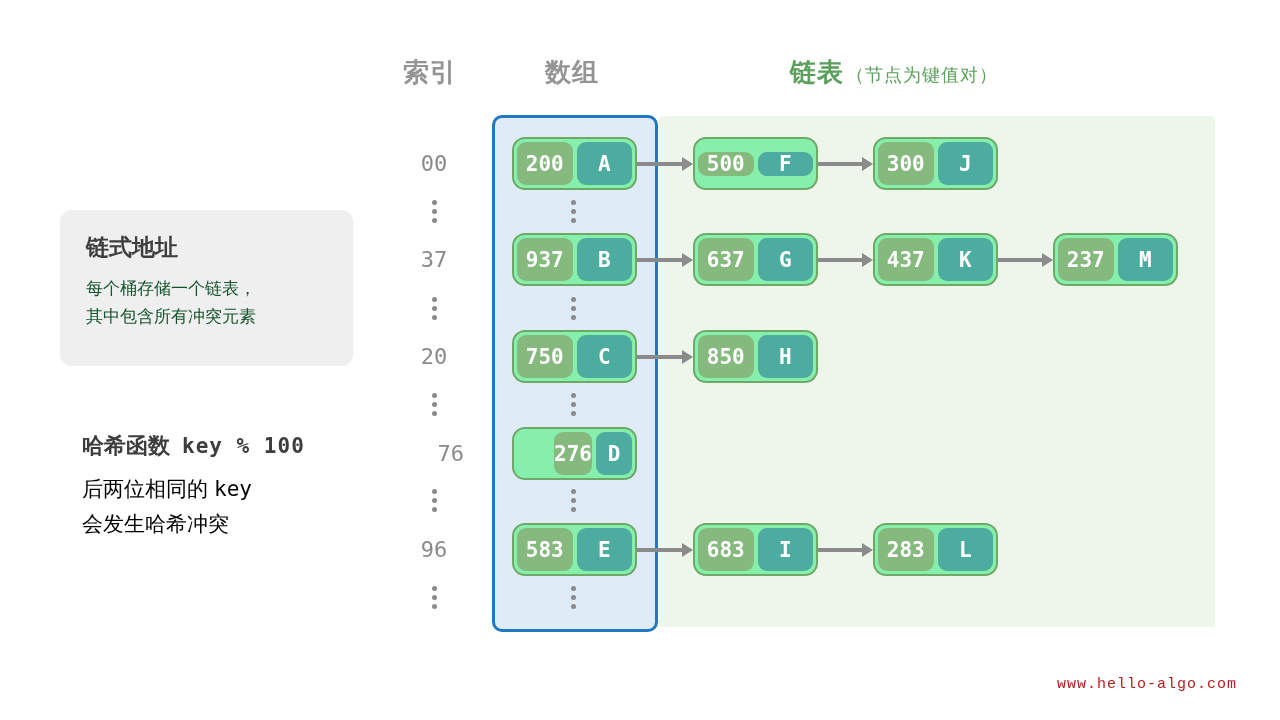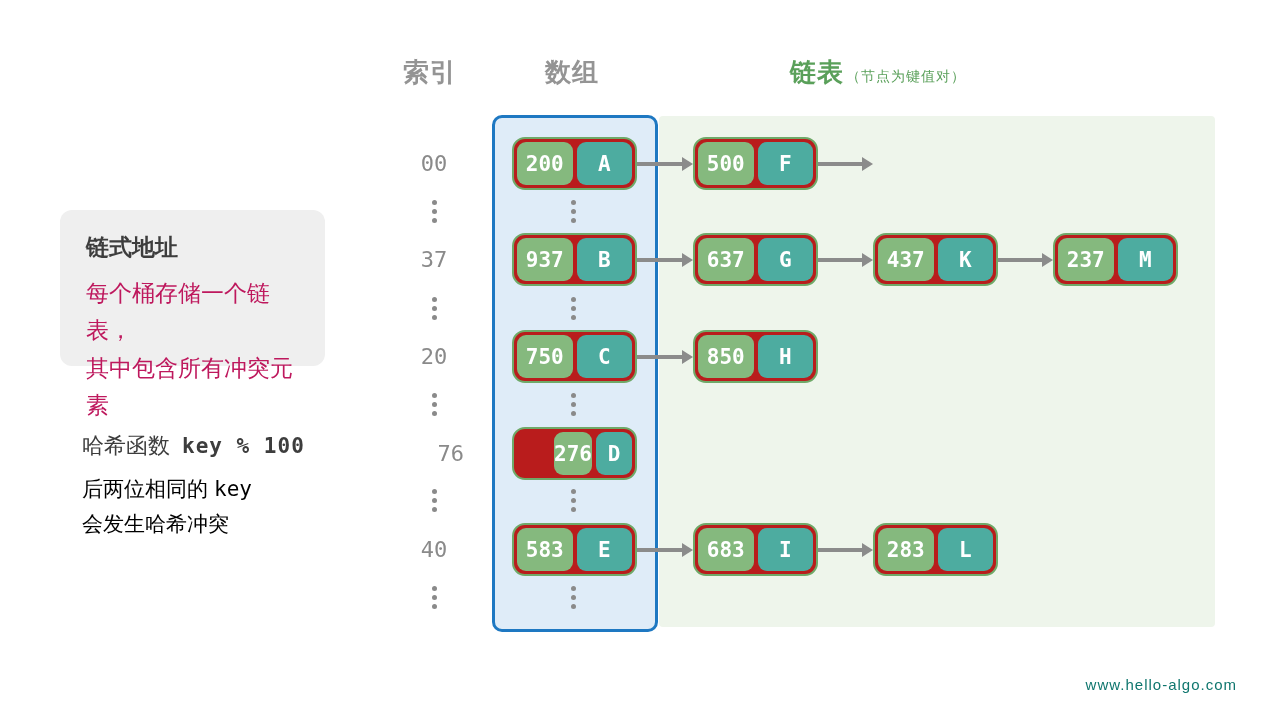--- a/index.html
+++ b/index.html
@@ -8,33 +8,33 @@
     font-family:"Liberation Sans", sans-serif; overflow:hidden;
   }
   .abs { position:absolute; }
 
   
   .col-head {
     font-size:26px; font-weight:bold; color:#949494; letter-spacing:1px;
     white-space:nowrap;
   }
   .col-head.green { color:#5aa05a; }
-  .head-note { font-size:14px; font-weight:normal; color:#5aa05a; margin-left:2px; }
+  .head-note { font-size:18px; font-weight:normal; color:#5aa05a; margin-left:2px; }
 
   
   .info-box {
-    left:60px; top:210px; width:265px; height:156px; background:#efefef;
+    left:60px; top:210px; width:293px; height:156px; background:#efefef;
     border-radius:12px; box-sizing:border-box; padding:22px 26px;
   }
   .info-box .title { font-size:23px; font-weight:bold; color:#3d3d3d; margin-bottom:12px; }
-  .info-box .body { font-size:23px; color:#be185d; line-height:1.62; }
+  .info-box .body { font-size:17px; color:#14532d; line-height:1.62; }
 
   
   .hash-line { white-space:nowrap; }
-  .hash-title-cn { font-size:22px; font-weight:normal; color:#3d3d3d; }
+  .hash-title-cn { font-size:22px; font-weight:bold; color:#3d3d3d; }
   .hash-title-code { font-size:21px; font-weight:bold; color:#3d3d3d;
     font-family:"DejaVu Sans Mono", monospace; margin-left:12px; letter-spacing:1px; }
   .hash-gray { font-size:21px; color:#000000; }
   .hash-gray .code { font-family:"DejaVu Sans Mono", monospace; margin-left:6px; }
 
   
   .array-panel {
     left:492px; top:115px; width:166px; height:517px;
     background:#dfecf8; border:3px solid #1e78c2; border-radius:10px;
     box-sizing:border-box;
@@ -49,42 +49,42 @@
     width:60px; height:30px; line-height:30px; text-align:center;
     font-family:"DejaVu Sans Mono", monospace; font-size:22px; color:#8a8a8a;
   }
 
   
   .dots { width:6px; display:flex; flex-direction:column; gap:4px; align-items:center; }
   .dots i { width:5px; height:5px; border-radius:50%; background:#8a8a8a; }
 
   
   .node {
-    width:125px; height:53px; background:#b91c1c;
+    width:125px; height:53px; background:#86efac;
     border:2.5px solid #6fa968; border-radius:13px;
     box-sizing:border-box; display:flex; gap:4px; padding:3px;
   }
   .node .cell {
     flex:1; display:flex; align-items:center; justify-content:center;
     border-radius:9px; color:#ffffff; font-weight:bold; font-size:21px;
     font-family:"DejaVu Sans Mono", monospace;
   }
   .node .key { background:#85b97e; }
   .node .val { background:#4daca0; }
 
   
   .arrow { height:14px; }
   .arrow .shaft { position:absolute; left:0; right:9px; top:5px; height:4px; background:#8b8b8b; }
   .arrow .head { position:absolute; right:0; top:0; width:0; height:0;
     border-left:11px solid #8b8b8b; border-top:7px solid transparent; border-bottom:7px solid transparent; }
 
   
   .watermark {
-    right:43px; top:676px; font-family:Liberation Sans, sans-serif;
-    font-size:15px; color:#0f766e; letter-spacing:1px;
+    right:43px; top:676px; font-family:Liberation Mono, monospace;
+    font-size:15px; color:#b91c1c; letter-spacing:1px;
   }
 </style>
 </head>
 <body>
 
 <div class="canvas">
 
   <div class="abs col-head" style="left:403px; top:55px;">索引</div>
   <div class="abs col-head" style="left:545px; top:55px;">数组</div>
   <div class="abs col-head green" style="left:790px; top:55px;">
@@ -107,21 +107,21 @@
   </div>
   <div class="abs hash-line hash-gray" style="left:82px; top:510px;">会发生哈希冲突</div>
 
   <div class="abs list-panel"></div>
   <div class="abs array-panel"></div>
 
   <div class="abs idx" style="left:404px; top:149px;">00</div>
   <div class="abs idx" style="left:404px; top:245px;">37</div>
   <div class="abs idx" style="left:404px; top:342px;">20</div>
   <div class="abs idx" style="left:404px; top:439px;text-align:right;">76</div>
-  <div class="abs idx" style="left:404px; top:535px;">40</div>
+  <div class="abs idx" style="left:404px; top:535px;">96</div>
 
   <div class="abs dots" style="left:431px; top:200px;">
       <i></i>
       <i></i>
       <i></i>
     </div>
   <div class="abs dots" style="left:431px; top:297px;">
       <i></i>
       <i></i>
       <i></i>
@@ -169,28 +169,32 @@
     </div>
 
   <div class="abs node" style="left:512px; top:137px;">
     <span class="cell key">200</span>
     <span class="cell val">A</span>
   </div>
   <div class="abs arrow" style="left:637px; top:157px; width:56px;">
       <span class="shaft"></span>
       <span class="head"></span>
     </div>
-  <div class="abs node" style="left:693px; top:137px;">
+  <div class="abs node" style="left:693px; top:137px;align-items:center;">
     <span class="cell key">500</span>
     <span class="cell val">F</span>
   </div>
   <div class="abs arrow" style="left:818px; top:157px; width:55px;">
       <span class="shaft"></span>
       <span class="head"></span>
     </div>
+  <div class="abs node" style="left:873px; top:137px;">
+    <span class="cell key">300</span>
+    <span class="cell val">J</span>
+  </div>
 
   <div class="abs node" style="left:512px; top:233px;">
     <span class="cell key">937</span>
     <span class="cell val">B</span>
   </div>
   <div class="abs arrow" style="left:637px; top:253px; width:56px;">
       <span class="shaft"></span>
       <span class="head"></span>
     </div>
   <div class="abs node" style="left:693px; top:233px;">

